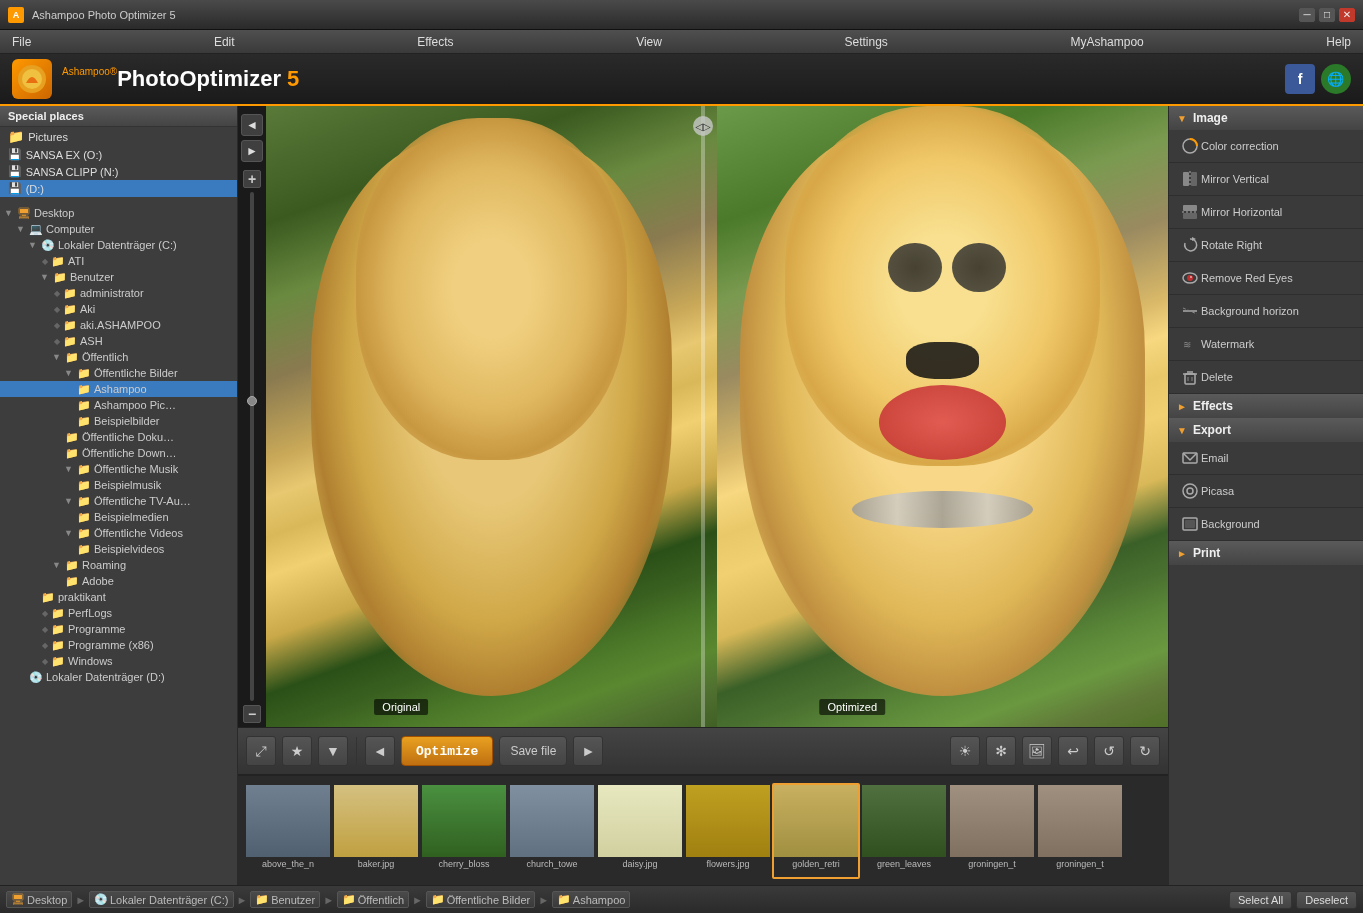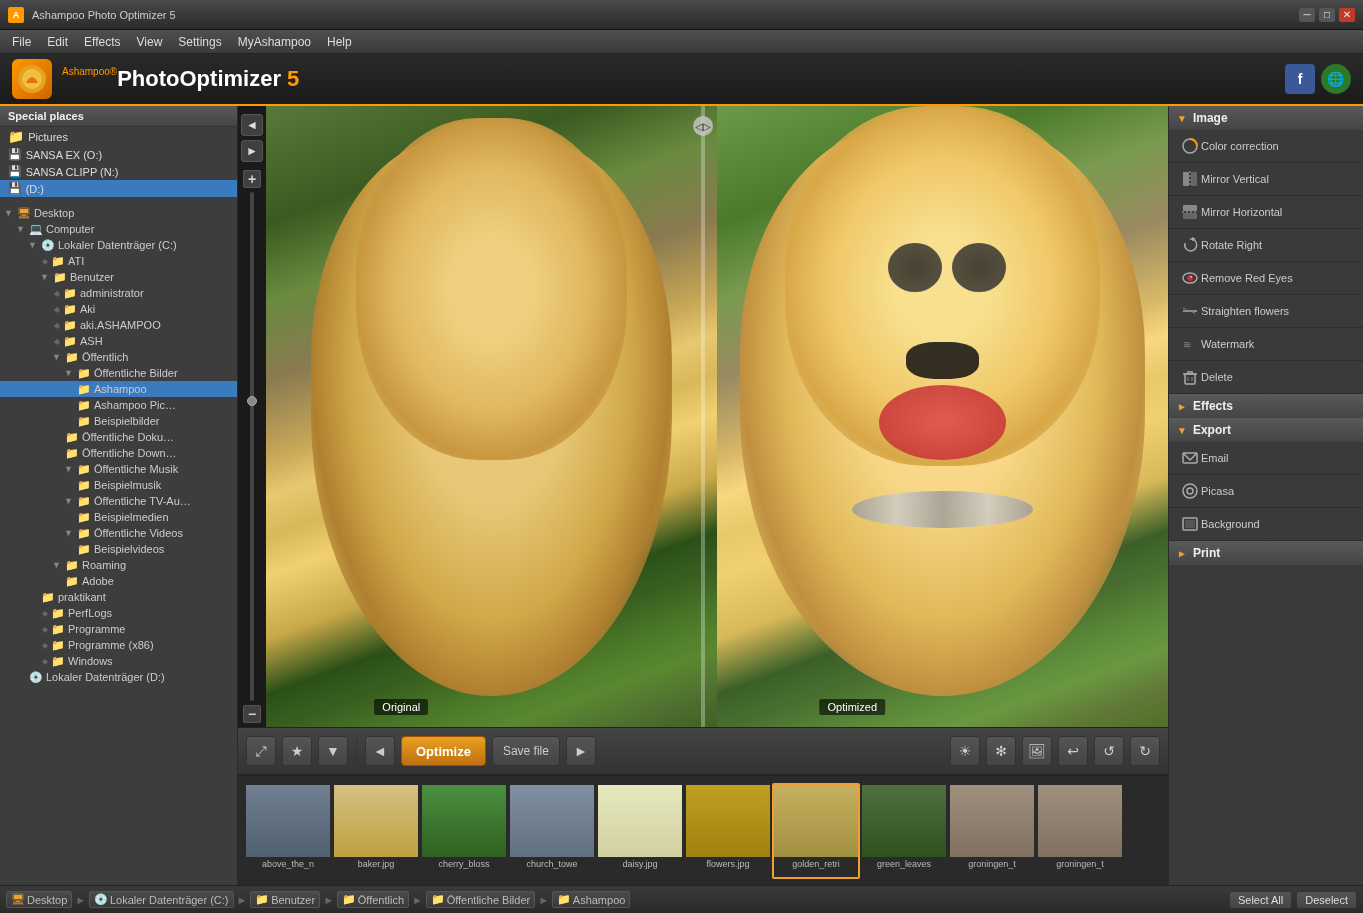--- a/index.html
+++ b/index.html
@@ -22,20 +22,21 @@
     #titlebar .win-btn.close { background: #c0392b; border-color: #c0392b; }
 
     
     #menubar {
       background: linear-gradient(to bottom, #4f4f4f, #3a3a3a);
       height: 24px;
       display: flex;
       align-items: center;
       padding: 8px 4px;
       border-bottom: 1px solid #222;
+      justify-content: space-between;
     }
     #menubar span { padding: 2px 8px; cursor: pointer; font-size: 12px; color: #ddd; }
 
     
     #logobar {
       background: linear-gradient(to bottom, #2a2a2a, #1a1a1a);
       height: 52px;
       display: flex;
       align-items: center;
       padding: 0 12px;
@@ -275,20 +276,21 @@
       color: #fff;
       border: 1px solid #a05000;
       border-radius: 4px;
       padding: 4px 14px;
       font-size: 13px;
       font-weight: bold;
       cursor: pointer;
       height: 30px;
       display: flex;
       align-items: center;
+      font-family: Liberation Mono, monospace;
     }
     .save-btn {
       background: linear-gradient(to bottom, #555, #444);
       color: #ccc;
       border: 1px solid #333;
       border-radius: 4px;
       padding: 4px 10px;
       font-size: 12px;
       cursor: pointer;
       height: 30px;
@@ -827,21 +829,21 @@
       </div>
       <span>Remove Red Eyes</span>
     </div>
     <div class="rp-item">
       <div class="rp-icon">
         <svg width="18" height="18" viewBox="0 0 18 18">
             <line x1="2" y1="9" x2="16" y2="9" stroke="#aaa" stroke-width="1.5"></line>
             <line x1="2" y1="6" x2="16" y2="12" stroke="#888" stroke-width="1" stroke-dasharray="3,2"></line>
           </svg>
       </div>
-      <span>Straighten flowers</span>
+      <span>Background horizon</span>
     </div>
     <div class="rp-item">
       <div class="rp-icon">
         <svg width="18" height="18" viewBox="0 0 18 18">
             <text x="2" y="13" font-size="10" fill="#888">≋</text>
           </svg>
       </div>
       <span>Watermark</span>
     </div>
     <div class="rp-item">

